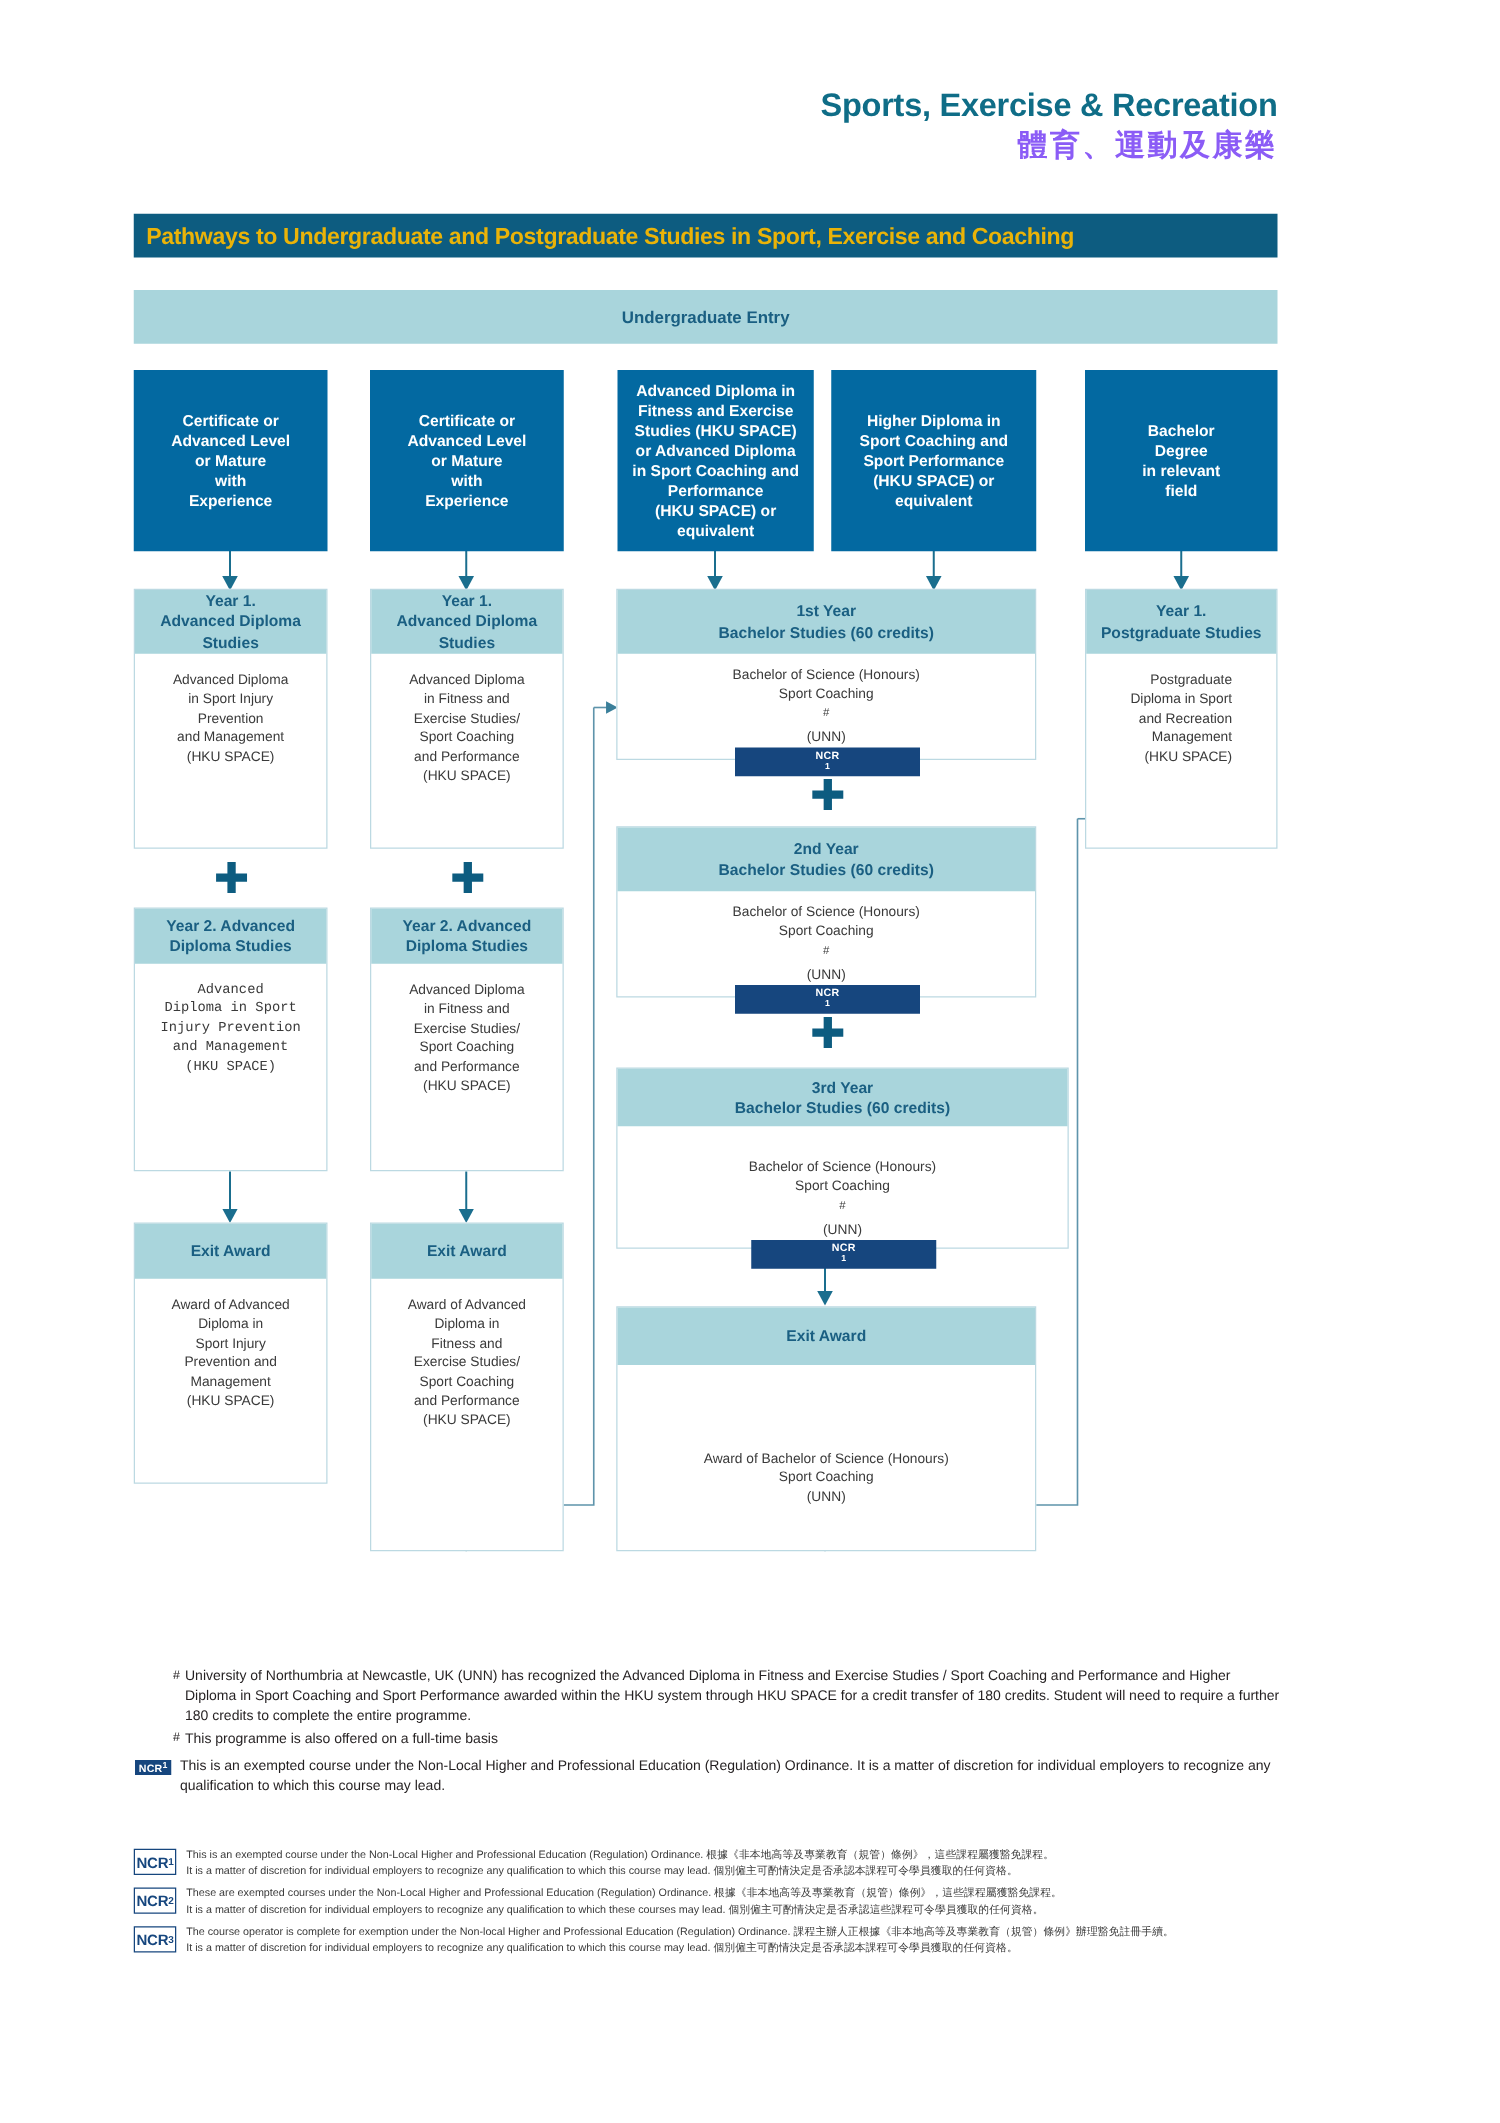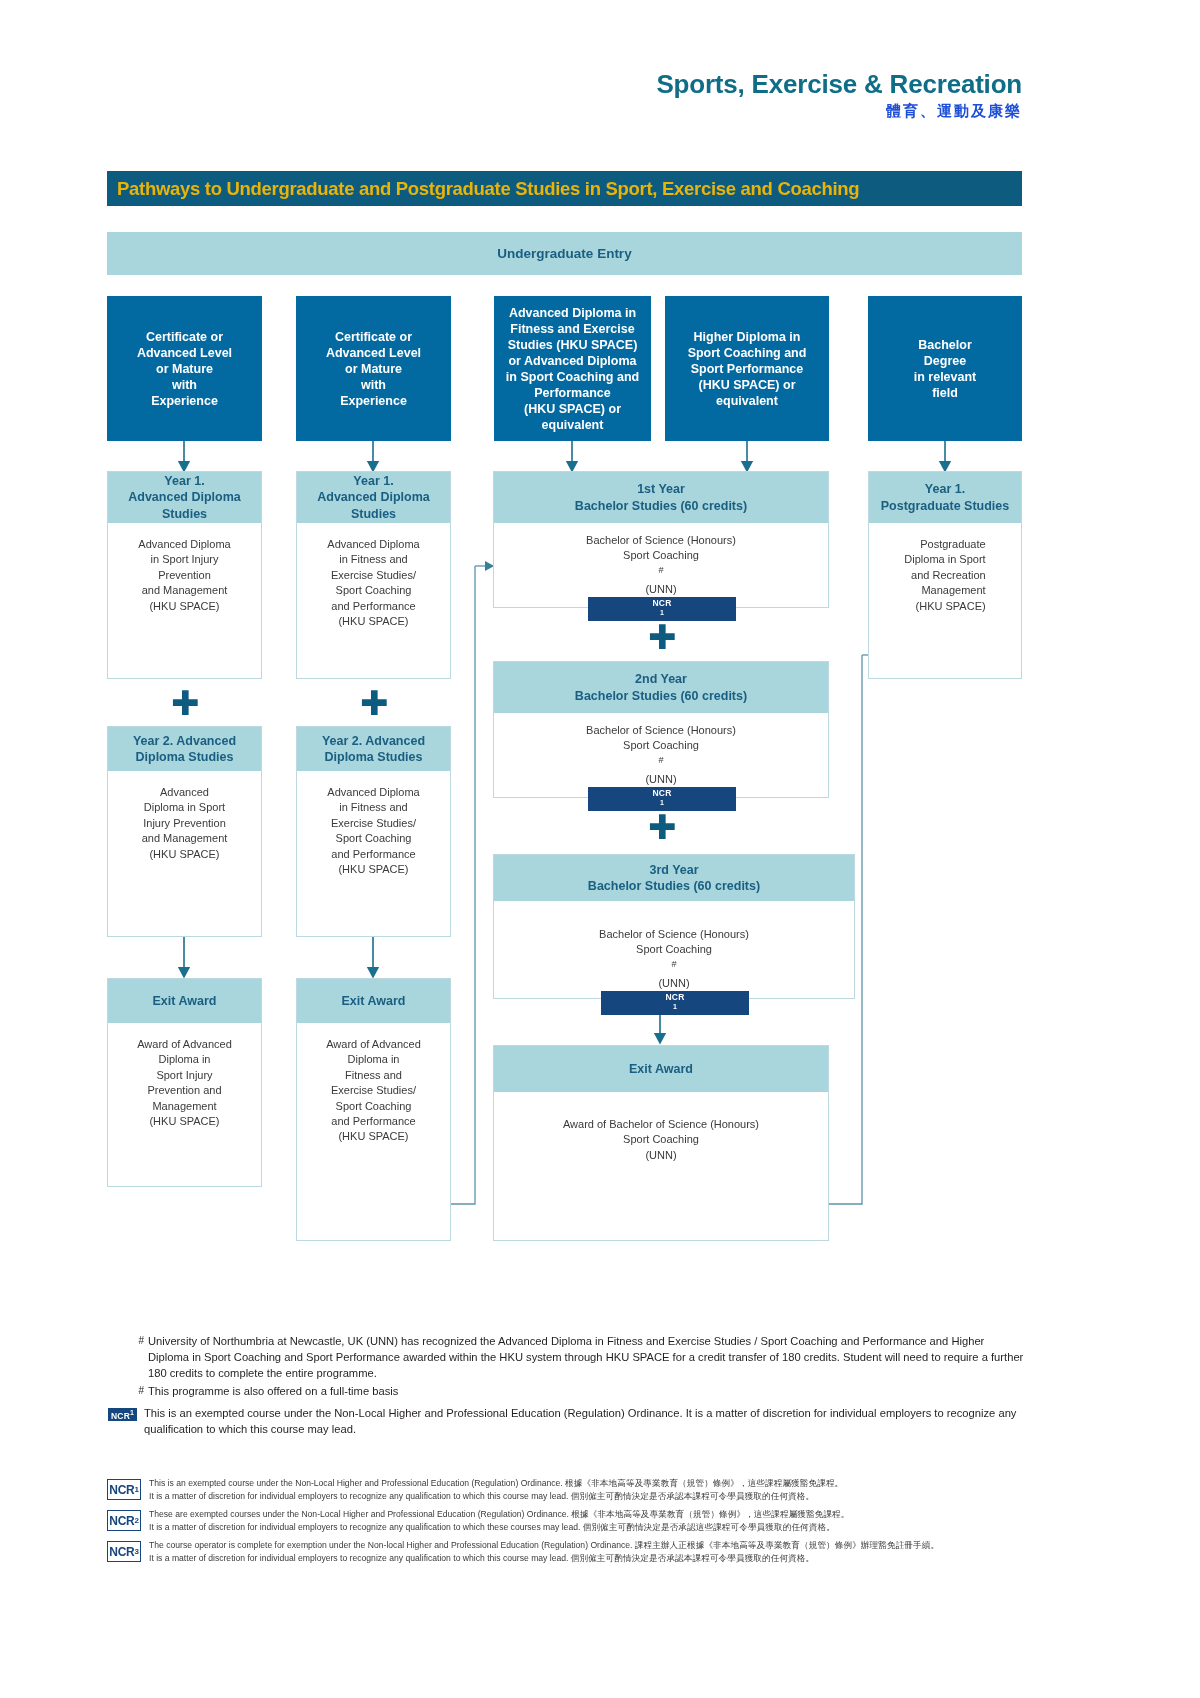--- a/index.html
+++ b/index.html
@@ -18,22 +18,22 @@
     text-align:right;
   }
   .header .en {
     color:#0f6d87;
     font-size:26px;
     font-weight:bold;
     letter-spacing:-0.2px;
     line-height:1.1;
   }
   .header .zh {
-    color:#1d4ed8;
-    font-size:15px;
+    color:#8b5cf6;
+    font-size:24px;
     font-weight:bold;
     letter-spacing:2px;
     line-height:1.35;
     margin-top:2px;
   }
   
   .titlebar {
     position:absolute; left:107px; top:171px;
     width:915px; height:35px;
     background:#0d5c80;
@@ -237,21 +237,21 @@
 in Sport Injury
 Prevention
 and Management
 (HKU SPACE)</span>
   </div>
 </div>
 <div class="plus" style="left:171px; top:686px;">✚</div>
 <div class="card" style="left:107px; top:726px; width:155px; height:211px;">
   <div class="hd" style="height:44px; white-space:pre-line;">Year 2. Advanced
 Diploma Studies</div>
-  <div class="bd" style="height:165px;">
+  <div class="bd" style="height:165px;font-family:Liberation Mono, monospace;">
     <span style="white-space:pre-line;">Advanced
 Diploma in Sport
 Injury Prevention
 and Management
 (HKU SPACE)</span>
   </div>
 </div>
 <div class="card" style="left:107px; top:978px; width:155px; height:209px;">
   <div class="hd" style="height:44px;">Exit Award</div>
   <div class="bd" style="height:163px;">
@@ -343,21 +343,21 @@
       <span>
           <span>(UNN)</span>
           <span class="ncr-tag"><span>NCR</span><sup>1</sup></span>
         </span>
     </span>
   </div>
 </div>
 <div class="card" style="left:493px; top:1045px; width:336px; height:196px;">
   <div class="hd hd-lg" style="height:46px;">Exit Award</div>
   <div class="bd bd-lg" style="height:148px; padding-top:25px;">
-    <span style="white-space:pre-line;">Award of Bachelor of Science (Honours)
+    <span style="white-space:pre-line;margin-top:43px;">Award of Bachelor of Science (Honours)
 Sport Coaching
 (UNN)</span>
   </div>
 </div>
 
 <div class="card" style="left:868px; top:471px; width:154px; height:208px;">
   <div class="hd" style="height:51px; white-space:pre-line;">Year 1.
 Postgraduate Studies</div>
   <div class="bd" style="height:155px;">
     <span style="white-space:pre-line;text-align:right;">Postgraduate

